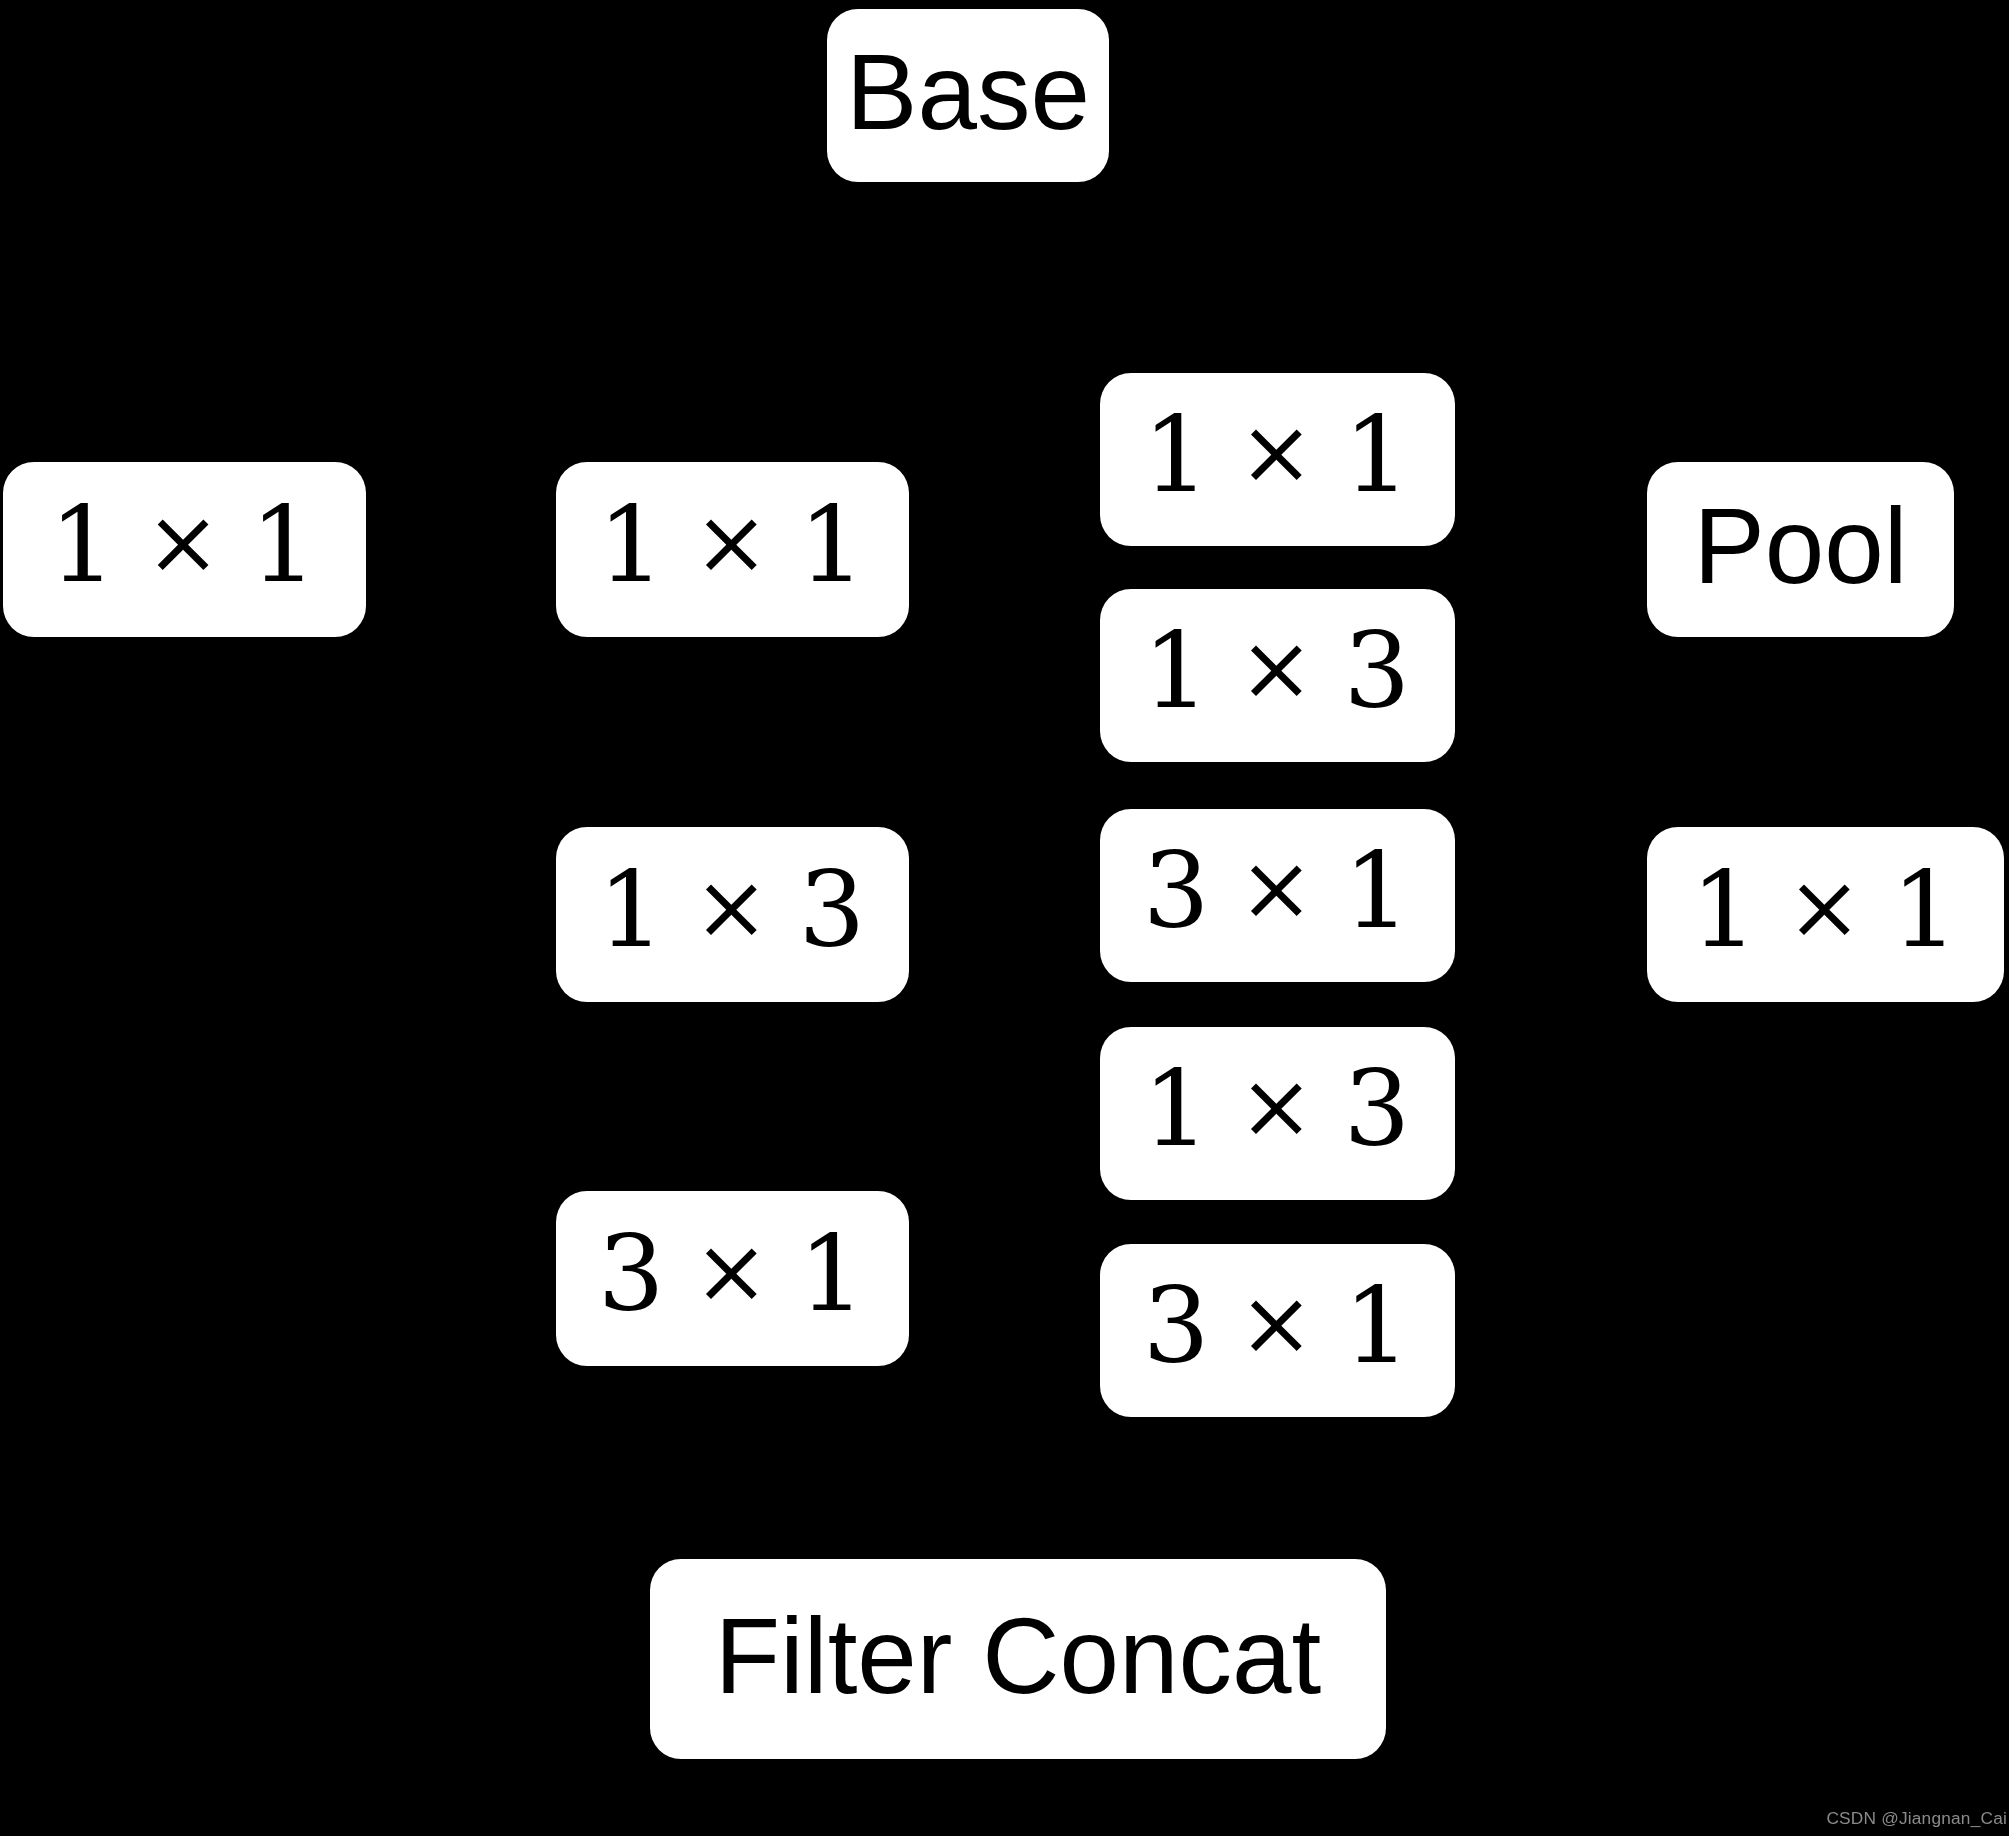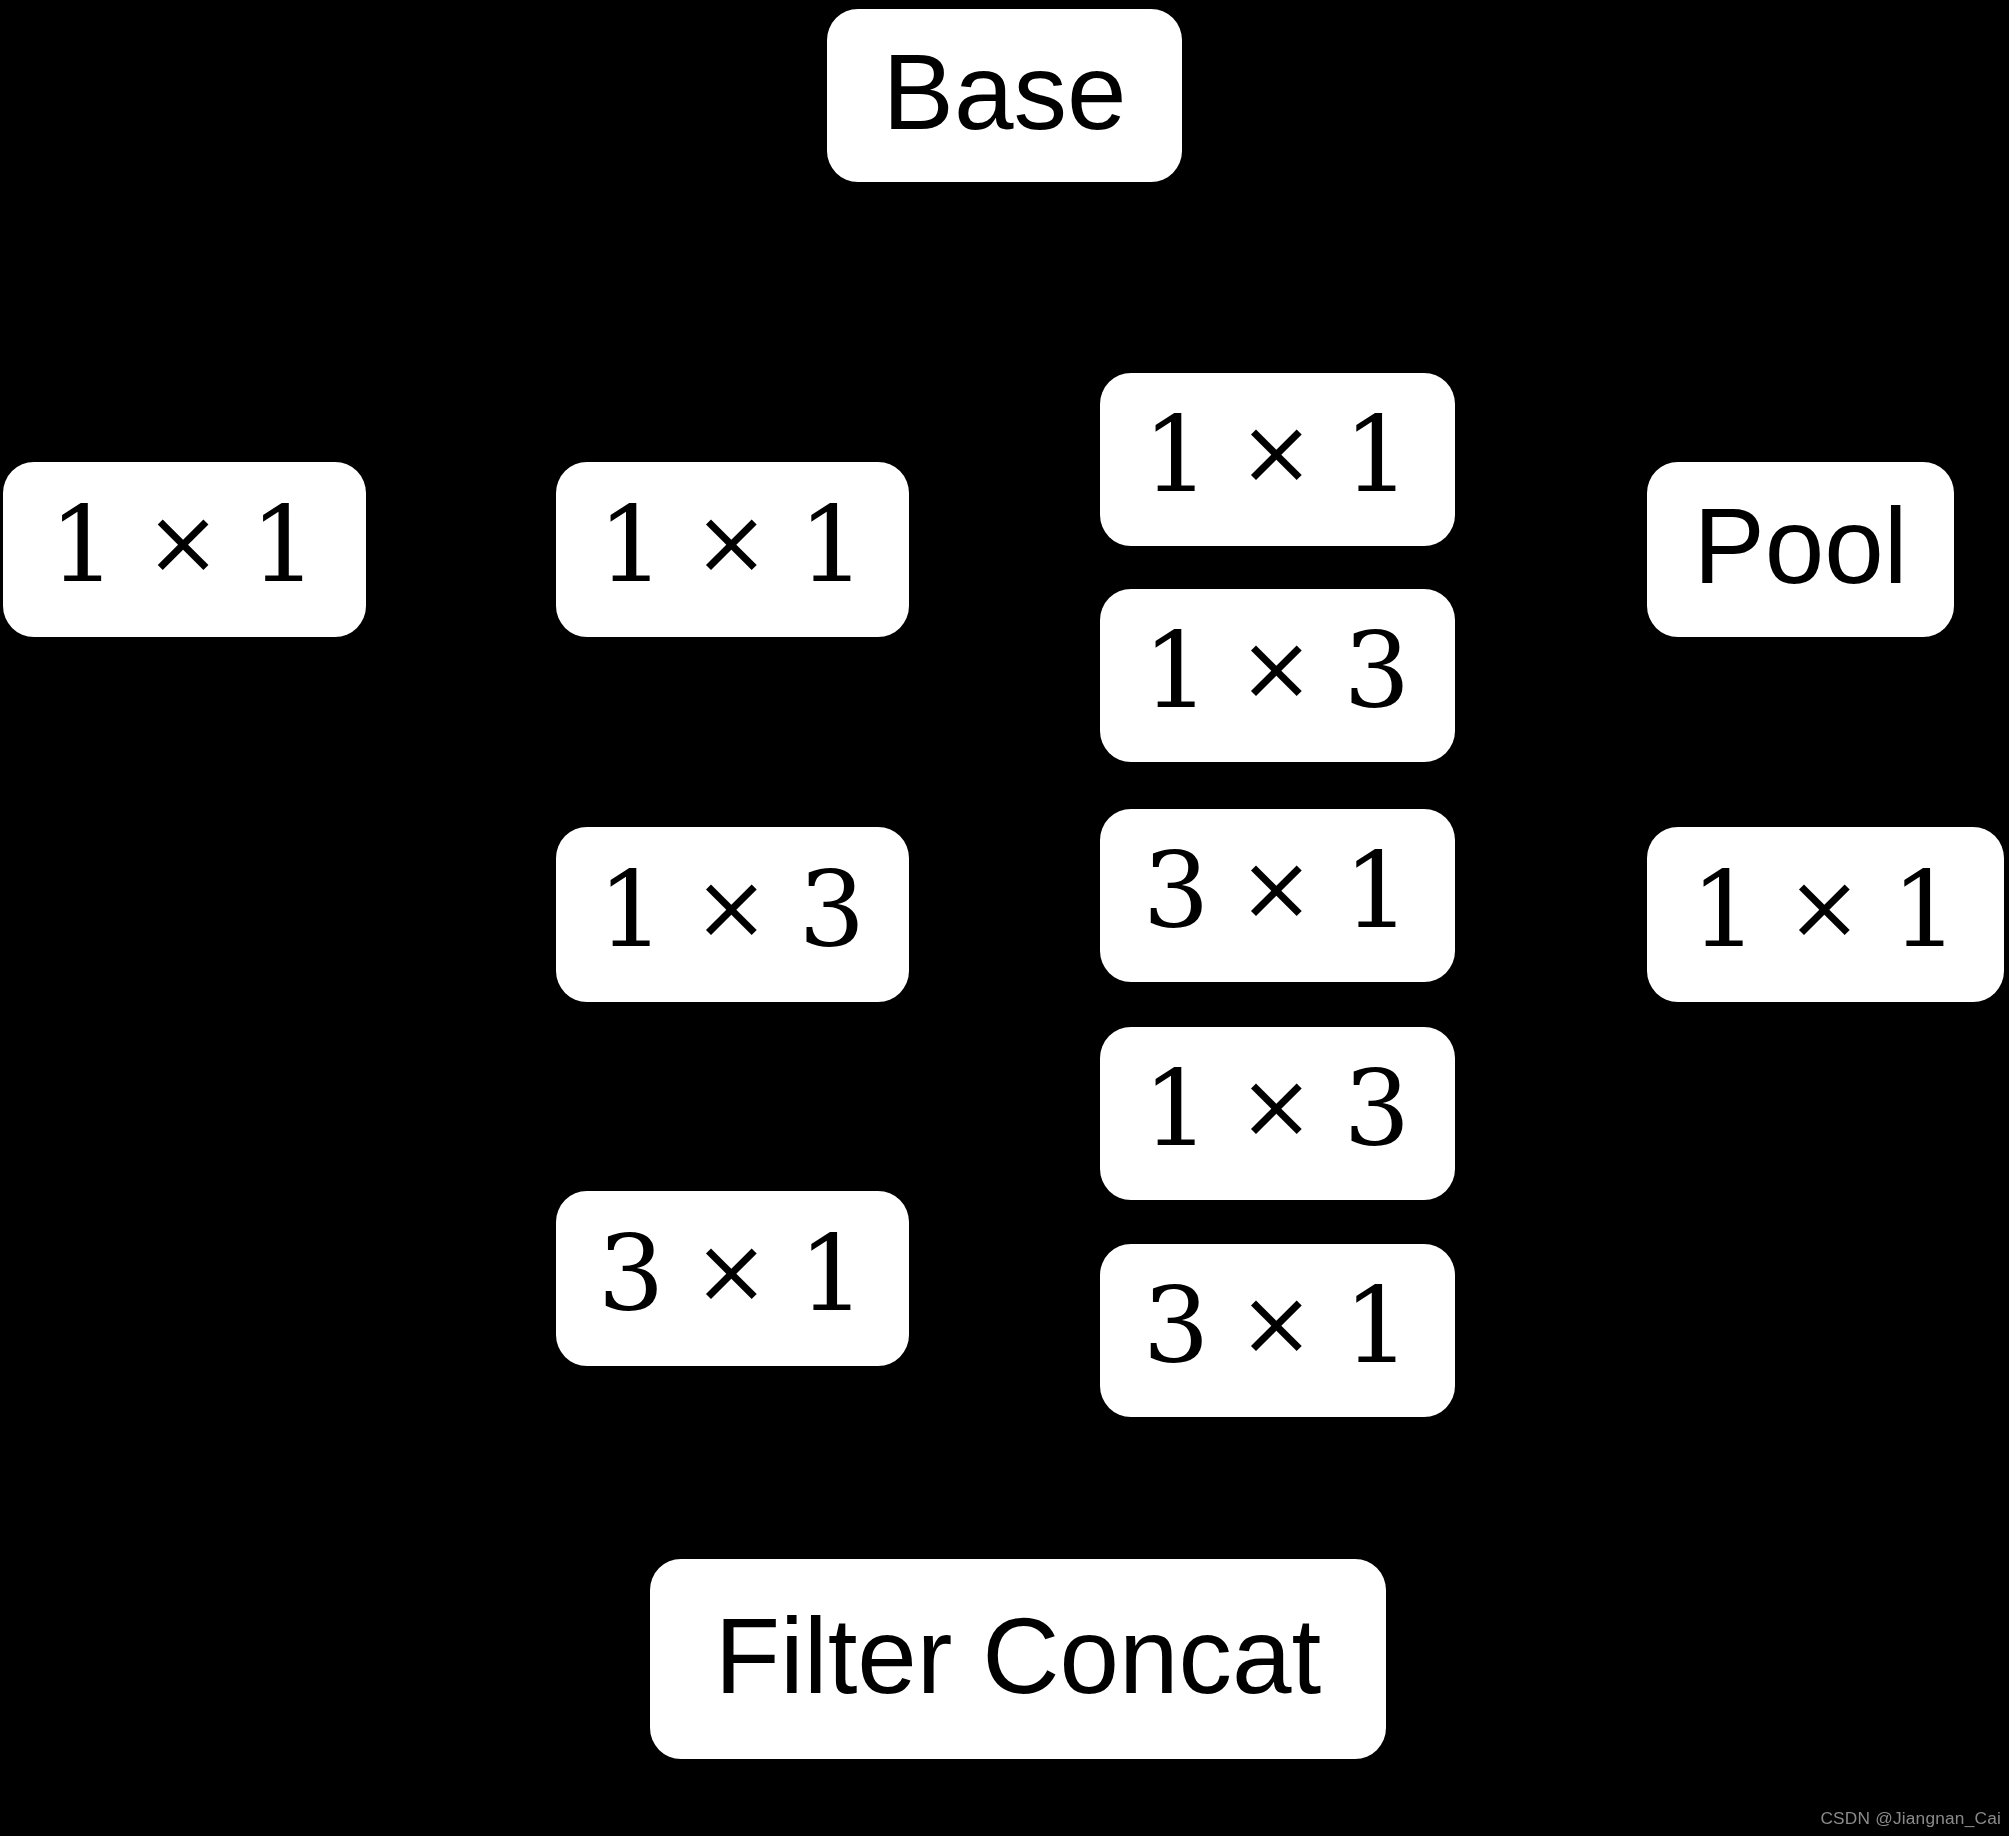--- a/index.html
+++ b/index.html
@@ -55,36 +55,36 @@
     display: inline-block;
     margin: 0 0.30em;
     font-size: 0.86em;
     position: relative;
     top: -0.04em;
   }
 
   
   #watermark {
     position: absolute;
-    right: 8px;
+    right: 2px;
     bottom: 7.3px;
     color: #8a8a8a;
     font-family: "Liberation Sans", "DejaVu Sans", sans-serif;
     font-size: 17.3px;
     letter-spacing: 0.2px;
     white-space: nowrap;
     user-select: none;
   }
 </style>
 </head>
 <body>
 
 <div id="canvas">
 
-  <div class="node word" style="left: 827px; top: 9px; width: 355px; height: 173px; align-items: center;">
+  <div class="node word" style="left: 827px; top: 9px; width: 282px; height: 173px; align-items: center;">
     <span>Base</span>
   </div>
 
   <div id="branch-nodes">
       <div class="node math" style="left: 2.7px; top: 462px; width: 363px; height: 175px;">
         <span class="kern-left">1</span>
         <span class="kern-times">×</span>
         <span class="kern-right">1</span>
       </div>
       <div class="node math" style="left: 556px; top: 462px; width: 353px; height: 175px;">

